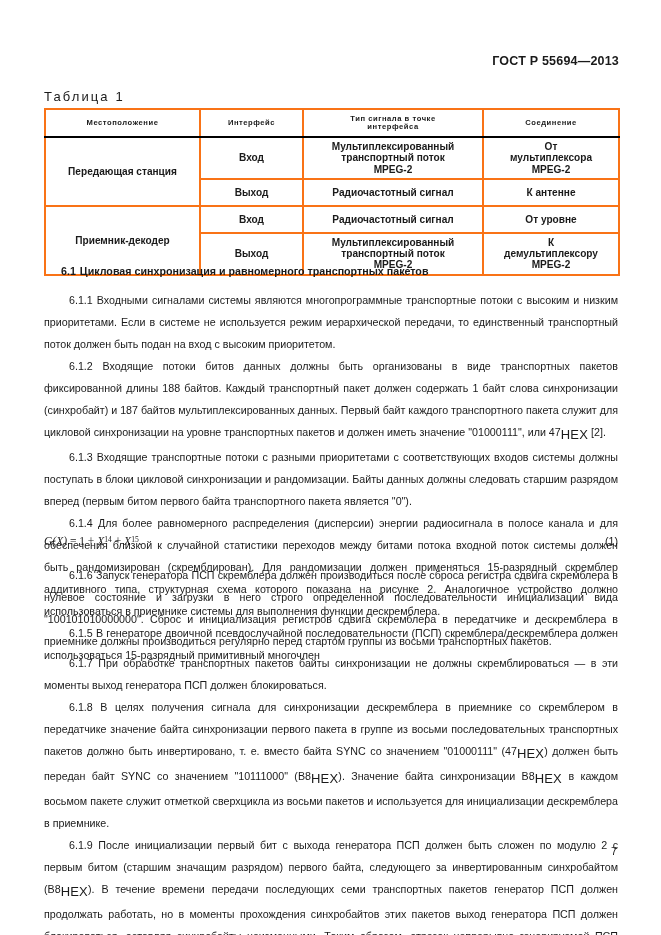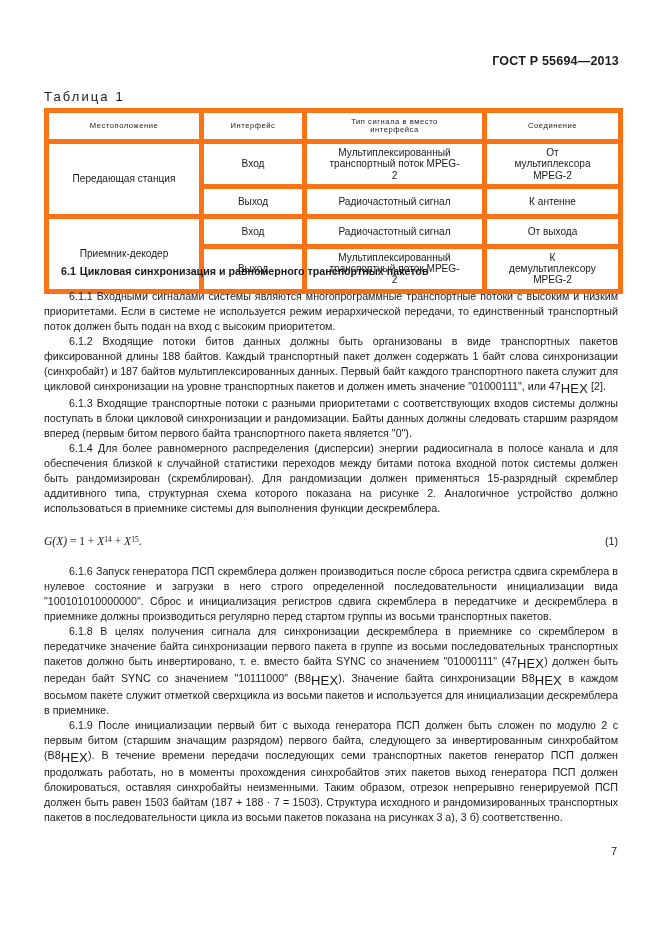--- a/index.html
+++ b/index.html
@@ -48,24 +48,24 @@
     top: 108px;
     left: 44px;
     width: 574px;
   }
   table.spec {
     border-collapse: collapse;
     width: 100%;
     table-layout: fixed;
   }
   table.spec td, table.spec th {
-    border: 5px solid #f97316;
+    border: 2px solid #f97316;
     text-align: center;
     vertical-align: middle;
-    font-weight: normal;
+    font-weight: bold;
     padding: 3px 20px;
     line-height: 1.12;
   }
   table.spec thead th {
     font-size: 7.6px;
     letter-spacing: 0.55px;
     height: 20px;
     border-bottom: 2px solid #000;
   }
   table.spec tbody td {
@@ -135,21 +135,21 @@
 
   
   .page-num {
     position: absolute;
     right: 44px;
     bottom: 78px;
     font-size: 11px;
   }
 
   
-  .tb { position: absolute; left: 44px; width: 574px; font-size: 10.7px; line-height: 15px; }
+  .tb { position: absolute; left: 44px; width: 574px; font-size: 10.7px; line-height: 22px; }
   .tb p { margin: 0; text-align: justify; text-indent: 25px; }
 </style>
 </head>
 <body>
 
 <div id="page">
 
   <div class="doc-header">ГОСТ Р 55694—2013</div>
 
   <div class="table-caption">Таблица 1</div>
@@ -159,69 +159,71 @@
       <colgroup>
         <col class="col-a">
           <col class="col-b">
           <col class="col-c">
           <col class="col-d">
       </colgroup>
       <thead>
         <tr>
           <th>Местоположение</th>
           <th>Интерфейс</th>
-          <th>Тип сигнала в вместо интерфейса</th>
+          <th>Тип сигнала в точке интерфейса</th>
           <th>Соединение</th>
         </tr>
       </thead>
       <tbody>
         <tr class="row-tall">
           <td rowspan="2">Передающая станция</td>
           <td>Вход</td>
           <td>Мультиплексированный транспортный поток MPEG-2</td>
           <td>От мультиплексора MPEG-2</td>
         </tr>
         <tr class="row-short grp-end">
           <td>Выход</td>
           <td>Радиочастотный сигнал</td>
           <td>К антенне</td>
         </tr>
         <tr class="row-short">
           <td rowspan="2">Приемник-декодер</td>
           <td>Вход</td>
           <td>Радиочастотный сигнал</td>
-          <td>От выхода</td>
+          <td>От уровне</td>
         </tr>
         <tr class="row-tall">
           <td>Выход</td>
           <td>Мультиплексированный транспортный поток MPEG-2</td>
           <td>К демультиплексору MPEG-2</td>
         </tr>
       </tbody>
     </table>
   </div>
 
 
   <div class="h2-sec">
     <span class="num">6.1</span><span>Цикловая синхронизация и равномерного транспортных пакетов</span>
   </div>
 
   <div class="tb" style="top:289px;">
     <p>6.1.1  Входными сигналами системы являются многопрограммные транспортные потоки с высоким и низким приоритетами. Если в системе не используется режим иерархической передачи, то единственный транспортный поток должен быть подан на вход с высоким приоритетом.</p>
     <p><span>6.1.2  Входящие потоки битов данных должны быть организованы в виде транспортных пакетов фиксированной длины 188 байтов. Каждый транспортный пакет должен содержать 1 байт слова синхронизации (синхробайт) и 187 байтов мультиплексированных данных. Первый байт каждого транспортного пакета служит для цикловой синхронизации на уровне транспортных пакетов и должен иметь значение "01000111", или 47</span><sub class="hx">HEX</sub><span> [2].</span></p>
     <p>6.1.3  Входящие транспортные потоки с разными приоритетами с соответствующих входов системы должны поступать в блоки цикловой синхронизации и рандомизации. Байты данных должны следовать старшим разрядом вперед (первым битом первого байта транспортного пакета является "0").</p>
     <p>6.1.4  Для более равномерного распределения (дисперсии) энергии радиосигнала в полосе канала и для обеспечения близкой к случайной статистики переходов между битами потока входной поток системы должен быть рандомизирован (скремблирован). Для рандомизации должен применяться 15-разрядный скремблер аддитивного типа, структурная схема которого показана на рисунке 2. Аналогичное устройство должно использоваться в приемнике системы для выполнения функции дескремблера.</p>
+    <p>6.1.5  В генераторе двоичной псевдослучайной последовательности (ПСП) скремблера/дескремблера должен использоваться 15-разрядный примитивный многочлен</p>
   </div>
 
   <div class="formula-row">
     <div class="formula-center"><i>G(X)</i><span> = 1 + </span><i>X</i><sup class="sp">14</sup><span> + </span><i>X</i><sup class="sp">15</sup><span>.</span></div>
     <div class="formula-num">(1)</div>
   </div>
 
   <div class="tb" style="top:564px;">
     <p>6.1.6  Запуск генератора ПСП скремблера должен производиться после сброса регистра сдвига скремблера в нулевое состояние и загрузки в него строго определенной последовательности инициализации вида "100101010000000". Сброс и инициализация регистров сдвига скремблера в передатчике и дескремблера в приемнике должны производиться регулярно перед стартом группы из восьми транспортных пакетов.</p>
+    <p>6.1.7  При обработке транспортных пакетов байты синхронизации не должны скремблироваться — в эти моменты выход генератора ПСП должен блокироваться.</p>
     <p><span>6.1.8  В целях получения сигнала для синхронизации дескремблера в приемнике со скремблером в передатчике значение байта синхронизации первого пакета в группе из восьми последовательных транспортных пакетов должно быть инвертировано, т. е. вместо байта SYNC со значением "01000111" (47</span><sub class="hx">HEX</sub><span>) должен быть передан байт SYNC со значением "10111000" (B8</span><sub class="hx">HEX</sub><span>). Значение байта синхронизации B8</span><sub class="hx">HEX</sub><span> в каждом восьмом пакете служит отметкой сверхцикла из восьми пакетов и используется для инициализации дескремблера в приемнике.</span></p>
     <p><span>6.1.9  После инициализации первый бит с выхода генератора ПСП должен быть сложен по модулю 2 с первым битом (старшим значащим разрядом) первого байта, следующего за инвертированным синхробайтом (B8</span><sub class="hx">HEX</sub><span>). В течение времени передачи последующих семи транспортных пакетов генератор ПСП должен продолжать работать, но в моменты прохождения синхробайтов этих пакетов выход генератора ПСП должен блокироваться, оставляя синхробайты неизменными. Таким образом, отрезок непрерывно генерируемой ПСП должен быть равен 1503 байтам (187 + 188 · 7 = 1503). Структура исходного и рандомизированных транспортных пакетов в последовательности цикла из восьми пакетов показана на рисунках 3 а), 3 б) соответственно.</span></p>
   </div>
 
   <div class="page-num">7</div>
 
 </div>
 
 </body></html>

